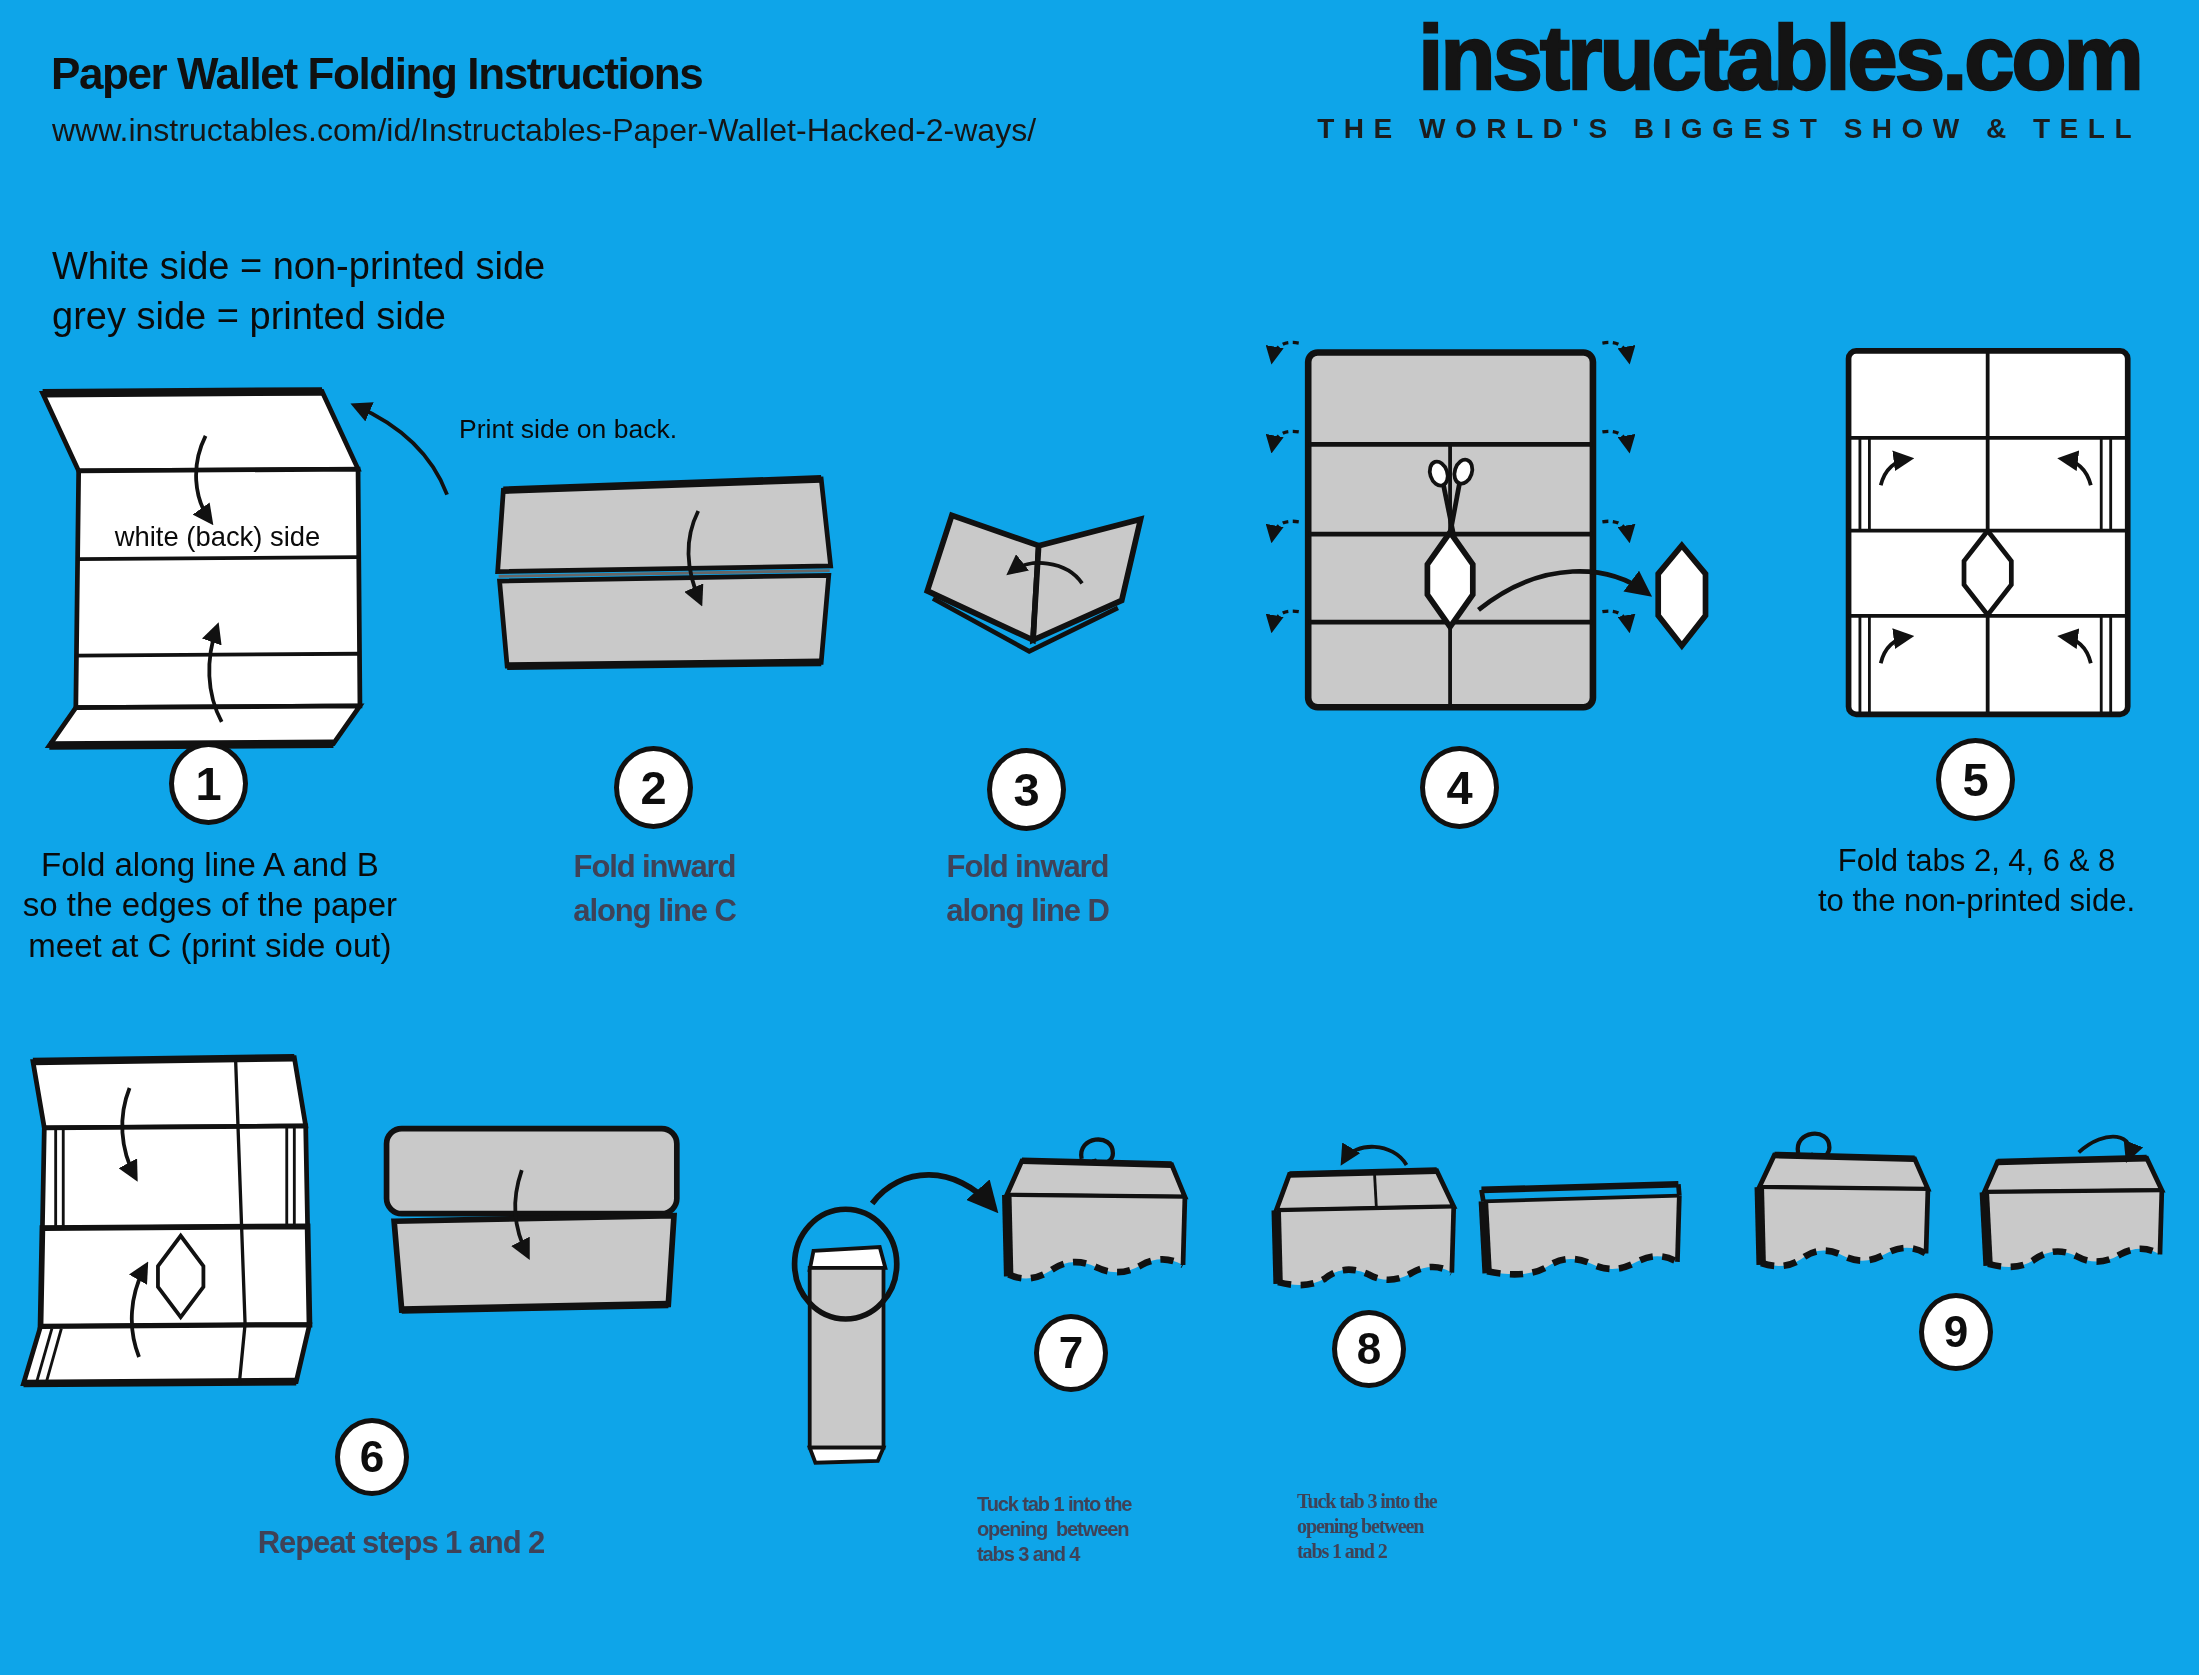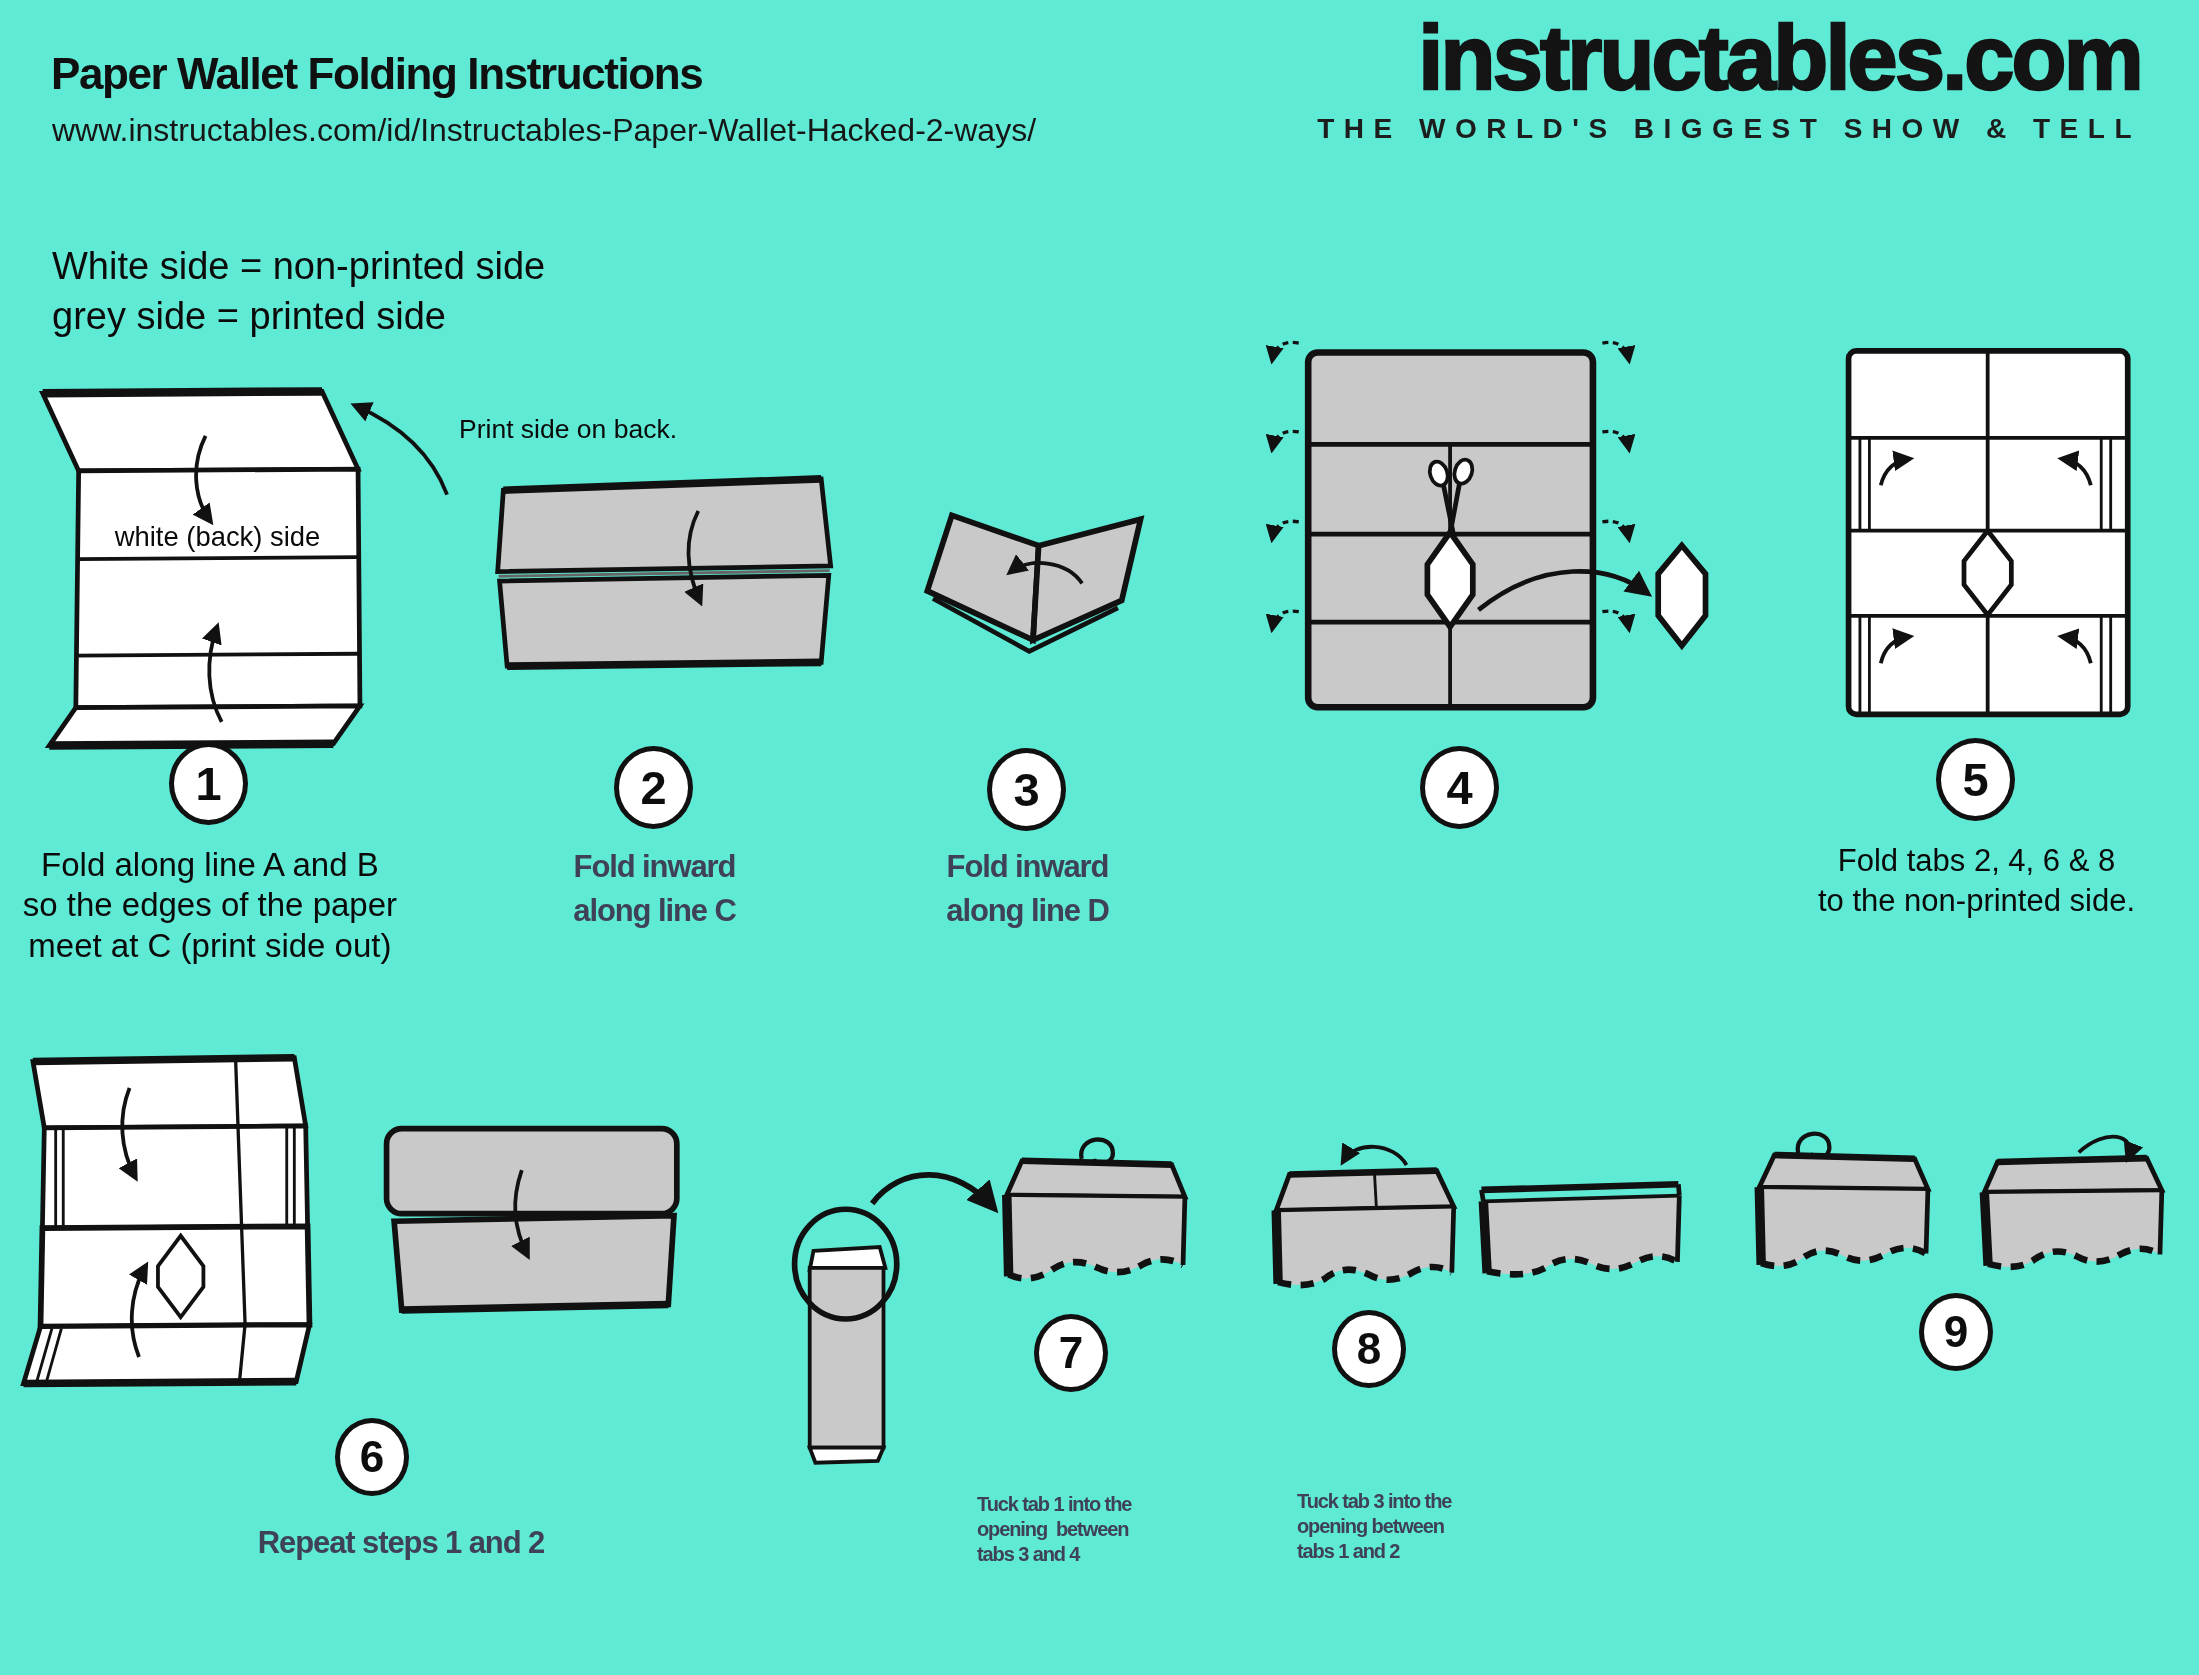--- a/index.html
+++ b/index.html
@@ -1,16 +1,16 @@
 <!DOCTYPE html>
 <html style="font-size:15px"><head>
 <meta charset="utf-8">
 <style>
   html,body{margin:0;padding:0;background:#e8e8e8;}
-  .sheet{position:relative;width:2199px;height:1676px;background:#5eead4;overflow:hidden;
+  .sheet{position:relative;width:2199px;height:1676px;background:#0ea5e9;overflow:hidden;
          font-family:"Liberation Sans",sans-serif;color:#0d0d0d;}
   .abs{position:absolute;}
   .title{font-size:44px;font-weight:bold;letter-spacing:-1.4px;color:#101010;}
   .url{font-size:32px;color:#161616;}
   .logo{width:880px;text-align:right;color:#141414;}
   .brand{font-size:90px;font-weight:bold;letter-spacing:-2.8px;line-height:1;
          -webkit-text-stroke:2.4px #141414;}
   .tagline{margin-top:9.5px;font-size:28px;font-weight:bold;letter-spacing:9.5px;color:#1d1d1d;}
   .legend{font-size:38px;line-height:1.32;color:#0b0b0b;}
   .badge{border:5.7px solid #111;border-radius:50%;background:#fff;display:flex;
@@ -262,18 +262,18 @@
   <div class="abs cap capM capMc" style="left:508px;top:845px;width:293px;">Fold inward
 along line C</div>
   <div class="abs cap capM capMc" style="left:881px;top:845px;width:293px;">Fold inward
 along line D</div>
   <div class="abs cap capA5" style="left:1778px;top:841px;width:397px;">Fold tabs 2, 4, 6 &amp; 8
 to the non-printed side.</div>
   <div class="abs cap capM capMc" style="left:226px;top:1521px;width:350px;">Repeat steps 1 and 2</div>
   <div class="abs cap capM capS" style="left:977px;top:1492px;width:303px;">Tuck tab 1 into the
 opening  between
 tabs 3 and 4</div>
-  <div class="abs cap capM capS" style="left:1297px;top:1489px;width:303px;">Tuck tab 3 into the
+  <div class="abs cap capM capS" style="left:1297px;top:1489px;width:303px;font-family:Liberation Serif, serif;">Tuck tab 3 into the
 opening between
 tabs 1 and 2</div>
 
 </div>
 
 
 </body></html>

